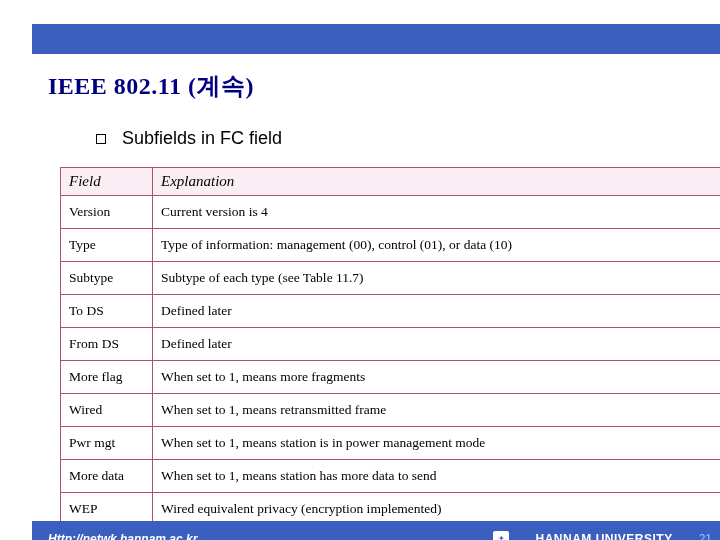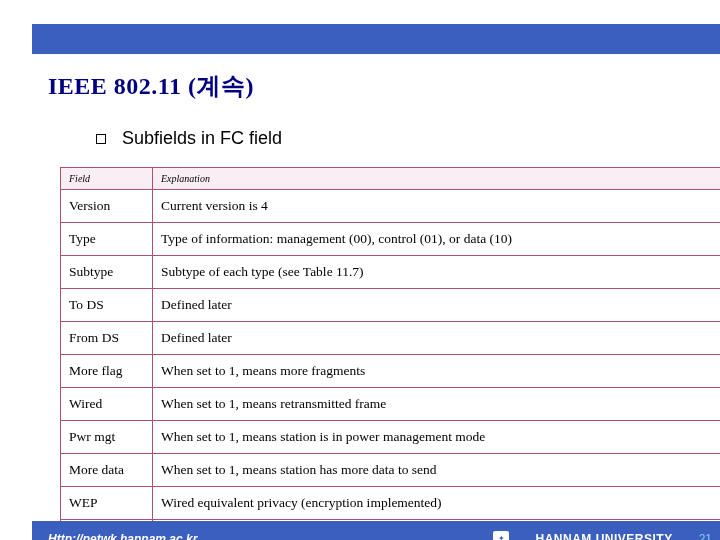--- a/index.html
+++ b/index.html
@@ -6,21 +6,21 @@
   html, body { width: 720px; height: 540px; overflow: hidden; font-family: Arial, "Malgun Gothic", sans-serif; background: #fff; }
   .slide { width: 720px; height: 540px; position: relative; }
   .topbar { width: 100%; height: 30px; background: #3a5fbf; }
   .title { font-family: Georgia, "Times New Roman", serif; font-size: 24px; font-weight: bold; color: #000080; padding: 8px 16px 10px 16px; letter-spacing: 0.5px; }
   .subtitle-row { display: flex; align-items: center; padding-left: 56px; margin-bottom: 10px; }
   .bullet { width: 10px; height: 10px; border: 1.5px solid #000; margin-right: 8px; }
   .subtitle { font-size: 18px; color: #000; }
   .table-wrap { padding: 0 20px; }
   table { width: 100%; border-collapse: collapse; border: 1px solid #b05070; }
   th, td { border: 1px solid #b05070; text-align: left; font-family: "Times New Roman", Georgia, serif; vertical-align: middle; }
-  th { background: #f9eef4; font-style: italic; font-weight: normal; font-size: 10px; padding: 5px 8px; }
+  th { background: #f9eef4; font-style: italic; font-weight: normal; font-size: 15px; padding: 5px 8px; }
   td { font-size: 13.5px; padding: 8px 8px; }
   td.fcol { width: 92px; }
   .footer { position: absolute; bottom: 0; left: 0; right: 0; height: 35px; background: #3a5fbf; display: flex; align-items: center; justify-content: space-between; padding: 0 8px; color: #fff; font-size: 12px; }
   .footer-left { font-weight: bold; font-style: italic; }
   .footer-right { display: flex; align-items: center; gap: 10px; }
   .uni { font-weight: bold; letter-spacing: 0.5px; }
   .pagenum { color: #7dd3fc; }
   .logo { width: 16px; height: 16px; background: #fff; border-radius: 2px; display: flex; align-items: center; justify-content: center; font-size: 8px; color: #3a5fbf; }
 </style>
 </head>

